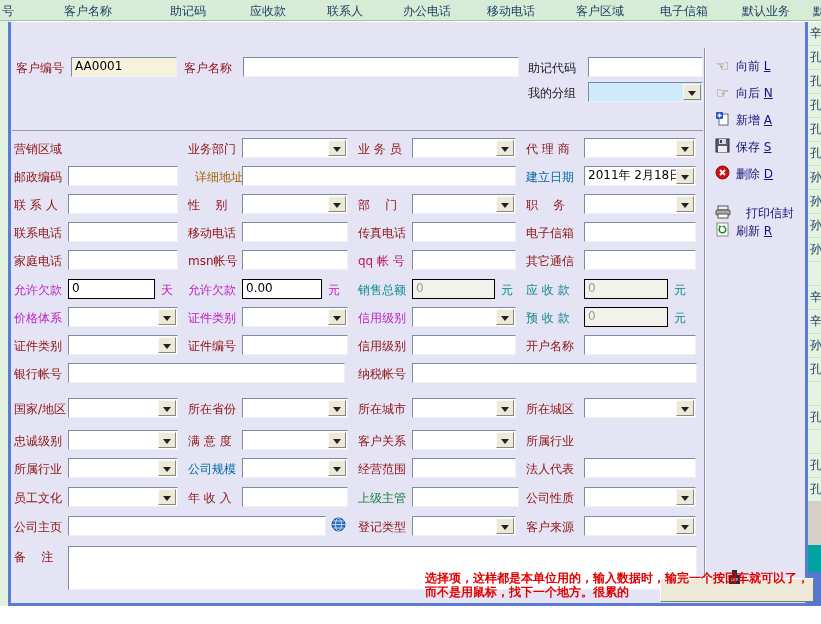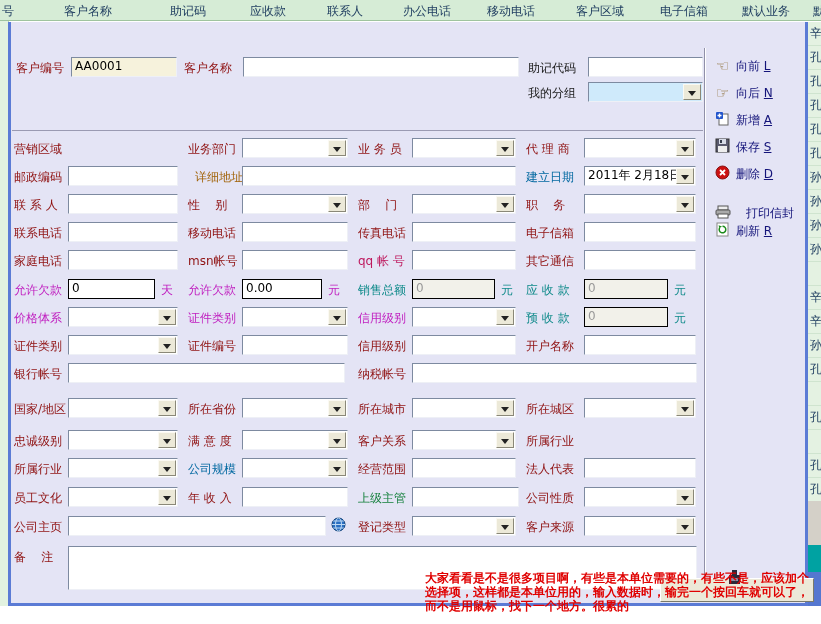--- a/index.html
+++ b/index.html
@@ -336,16 +336,15 @@
 
 <div id="overlay-panel"></div>
 <span id="overlay-icon">
   <svg width="15" height="17" viewBox="0 0 15 17">
       <rect x="5" y="1" width="5" height="6" fill="#2a2a3a"></rect>
       <rect x="2" y="6" width="11" height="9" fill="#2a2a3a"></rect>
       <rect x="4" y="9" width="7" height="3" fill="#8890a8"></rect>
     </svg>
 </span>
 <div id="annotation" style="color: rgb(224, 0, 0);">
-    <div>大家看看是不是很多项目啊，有些是本单位需要的，有些不是，应该加个</div>
     <div>选择项，这样都是本单位用的，输入数据时，输完一个按回车就可以了，</div>
     <div>而不是用鼠标，找下一个地方。很累的</div>
   </div>
 
 </body></html>

